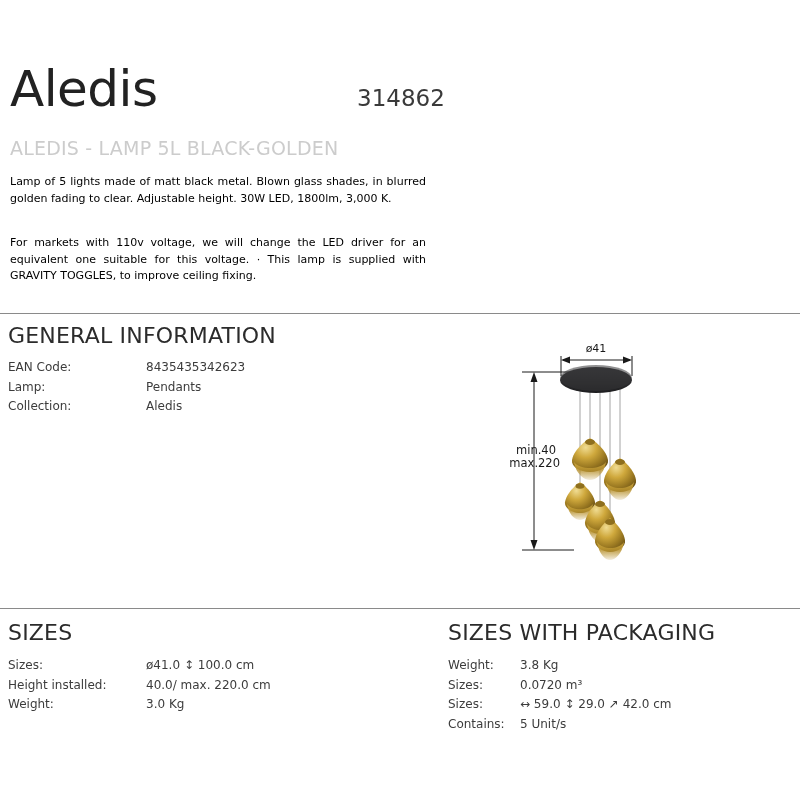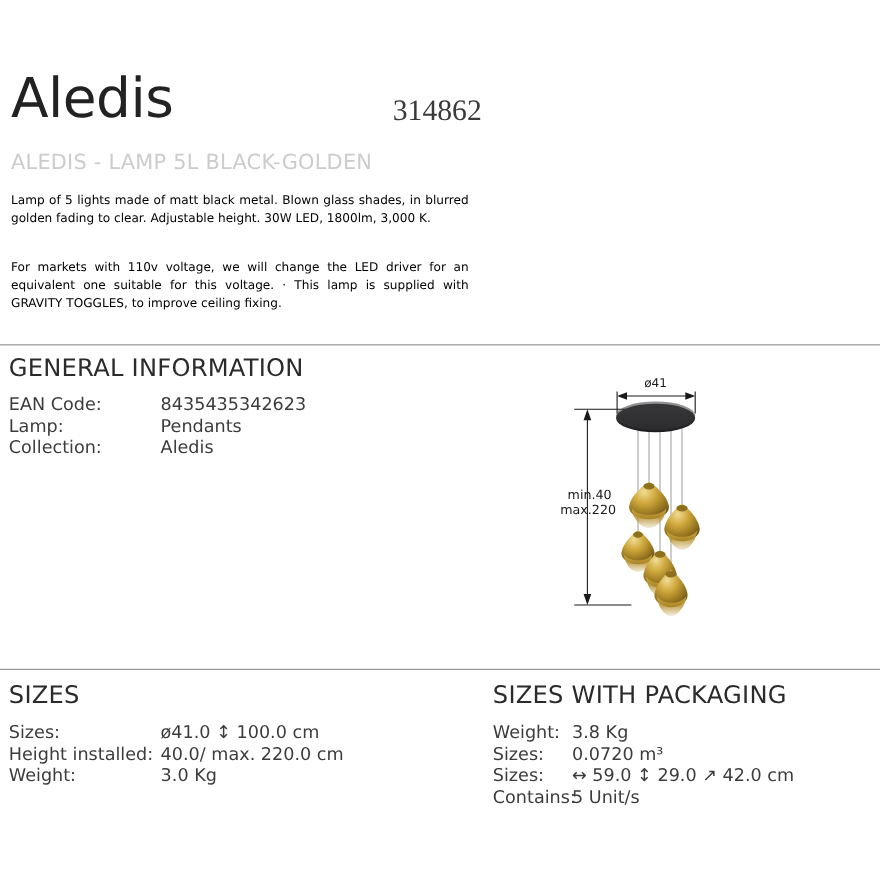--- a/index.html
+++ b/index.html
@@ -23,24 +23,23 @@
     position: absolute; left: 0; top: -8px;
     font-size: 50px;
     font-weight: 400;
     color: #222222;
     letter-spacing: -0.5px;
     line-height: 1;
     font-family: "DejaVu Sans", "Liberation Sans", sans-serif;
   }
   .product-ref {
     position: absolute; left: 347px; top: 13px;
-    font-size: 27px;
+    font-size: 23px;
     color: #3a3a3a;
     letter-spacing: 0px;
-    font-family: Liberation Serif, serif;
   }
   .product-subtitle {
     position: absolute; left: 10px; top: 137px;
     font-size: 19px;
     color: #cccccc;
     letter-spacing: 0.2px;
     font-weight: 400;
   }
 
   .desc {
@@ -70,21 +69,21 @@
     font-size: 22px;
     font-weight: 400;
     color: #2b2b2b;
     letter-spacing: 0.2px;
   }
   .heading-general   { left: 8px;   top: 323px; }
   .heading-sizes     { left: 8px;   top: 620px; }
   .heading-packaging { left: 448px; top: 620px; }
 
   
-  .spec-list { position: absolute; font-size: 16px; line-height: 19.5px; color: #3c3c3c; }
+  .spec-list { position: absolute; font-size: 12px; line-height: 19.5px; color: #3c3c3c; }
   .spec-general   { left: 8px;   top: 358px; }
   .spec-sizes     { left: 8px;   top: 656px; }
   .spec-packaging { left: 448px; top: 656px; }
 
   .spec-row { display: flex; }
   .spec-label { flex: 0 0 auto; color: #3c3c3c; }
   .spec-value { flex: 1 1 auto; color: #3c3c3c; }
 
   .spec-general   .spec-label { width: 138px; }
   .spec-sizes     .spec-label { width: 138px; }

